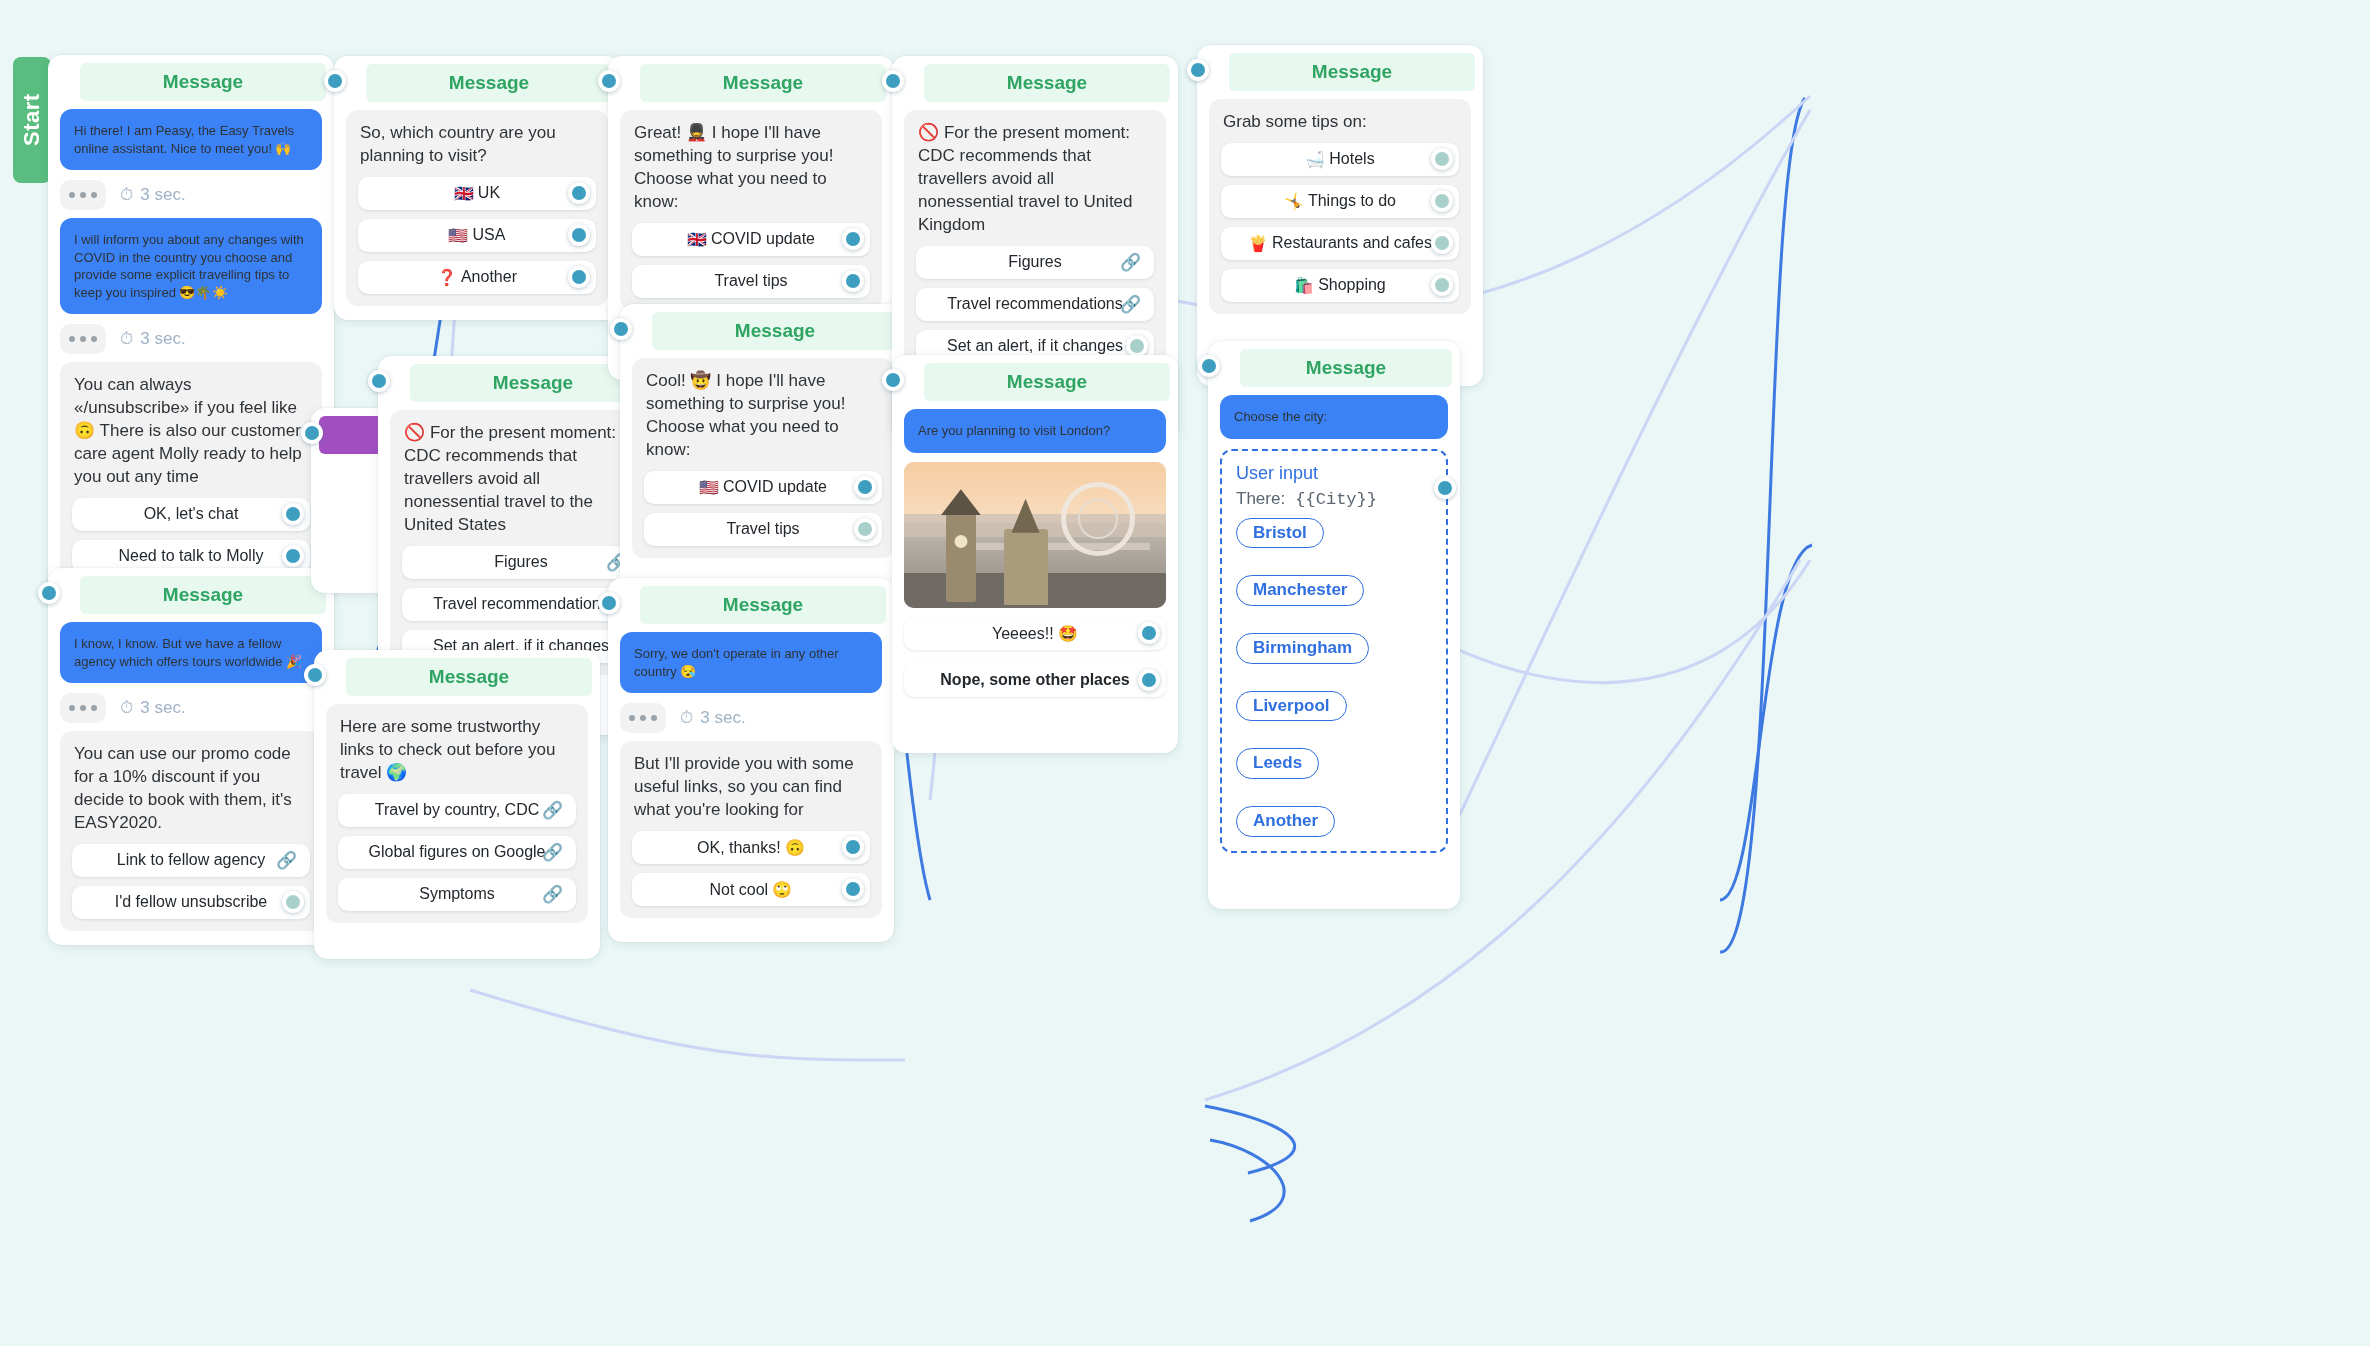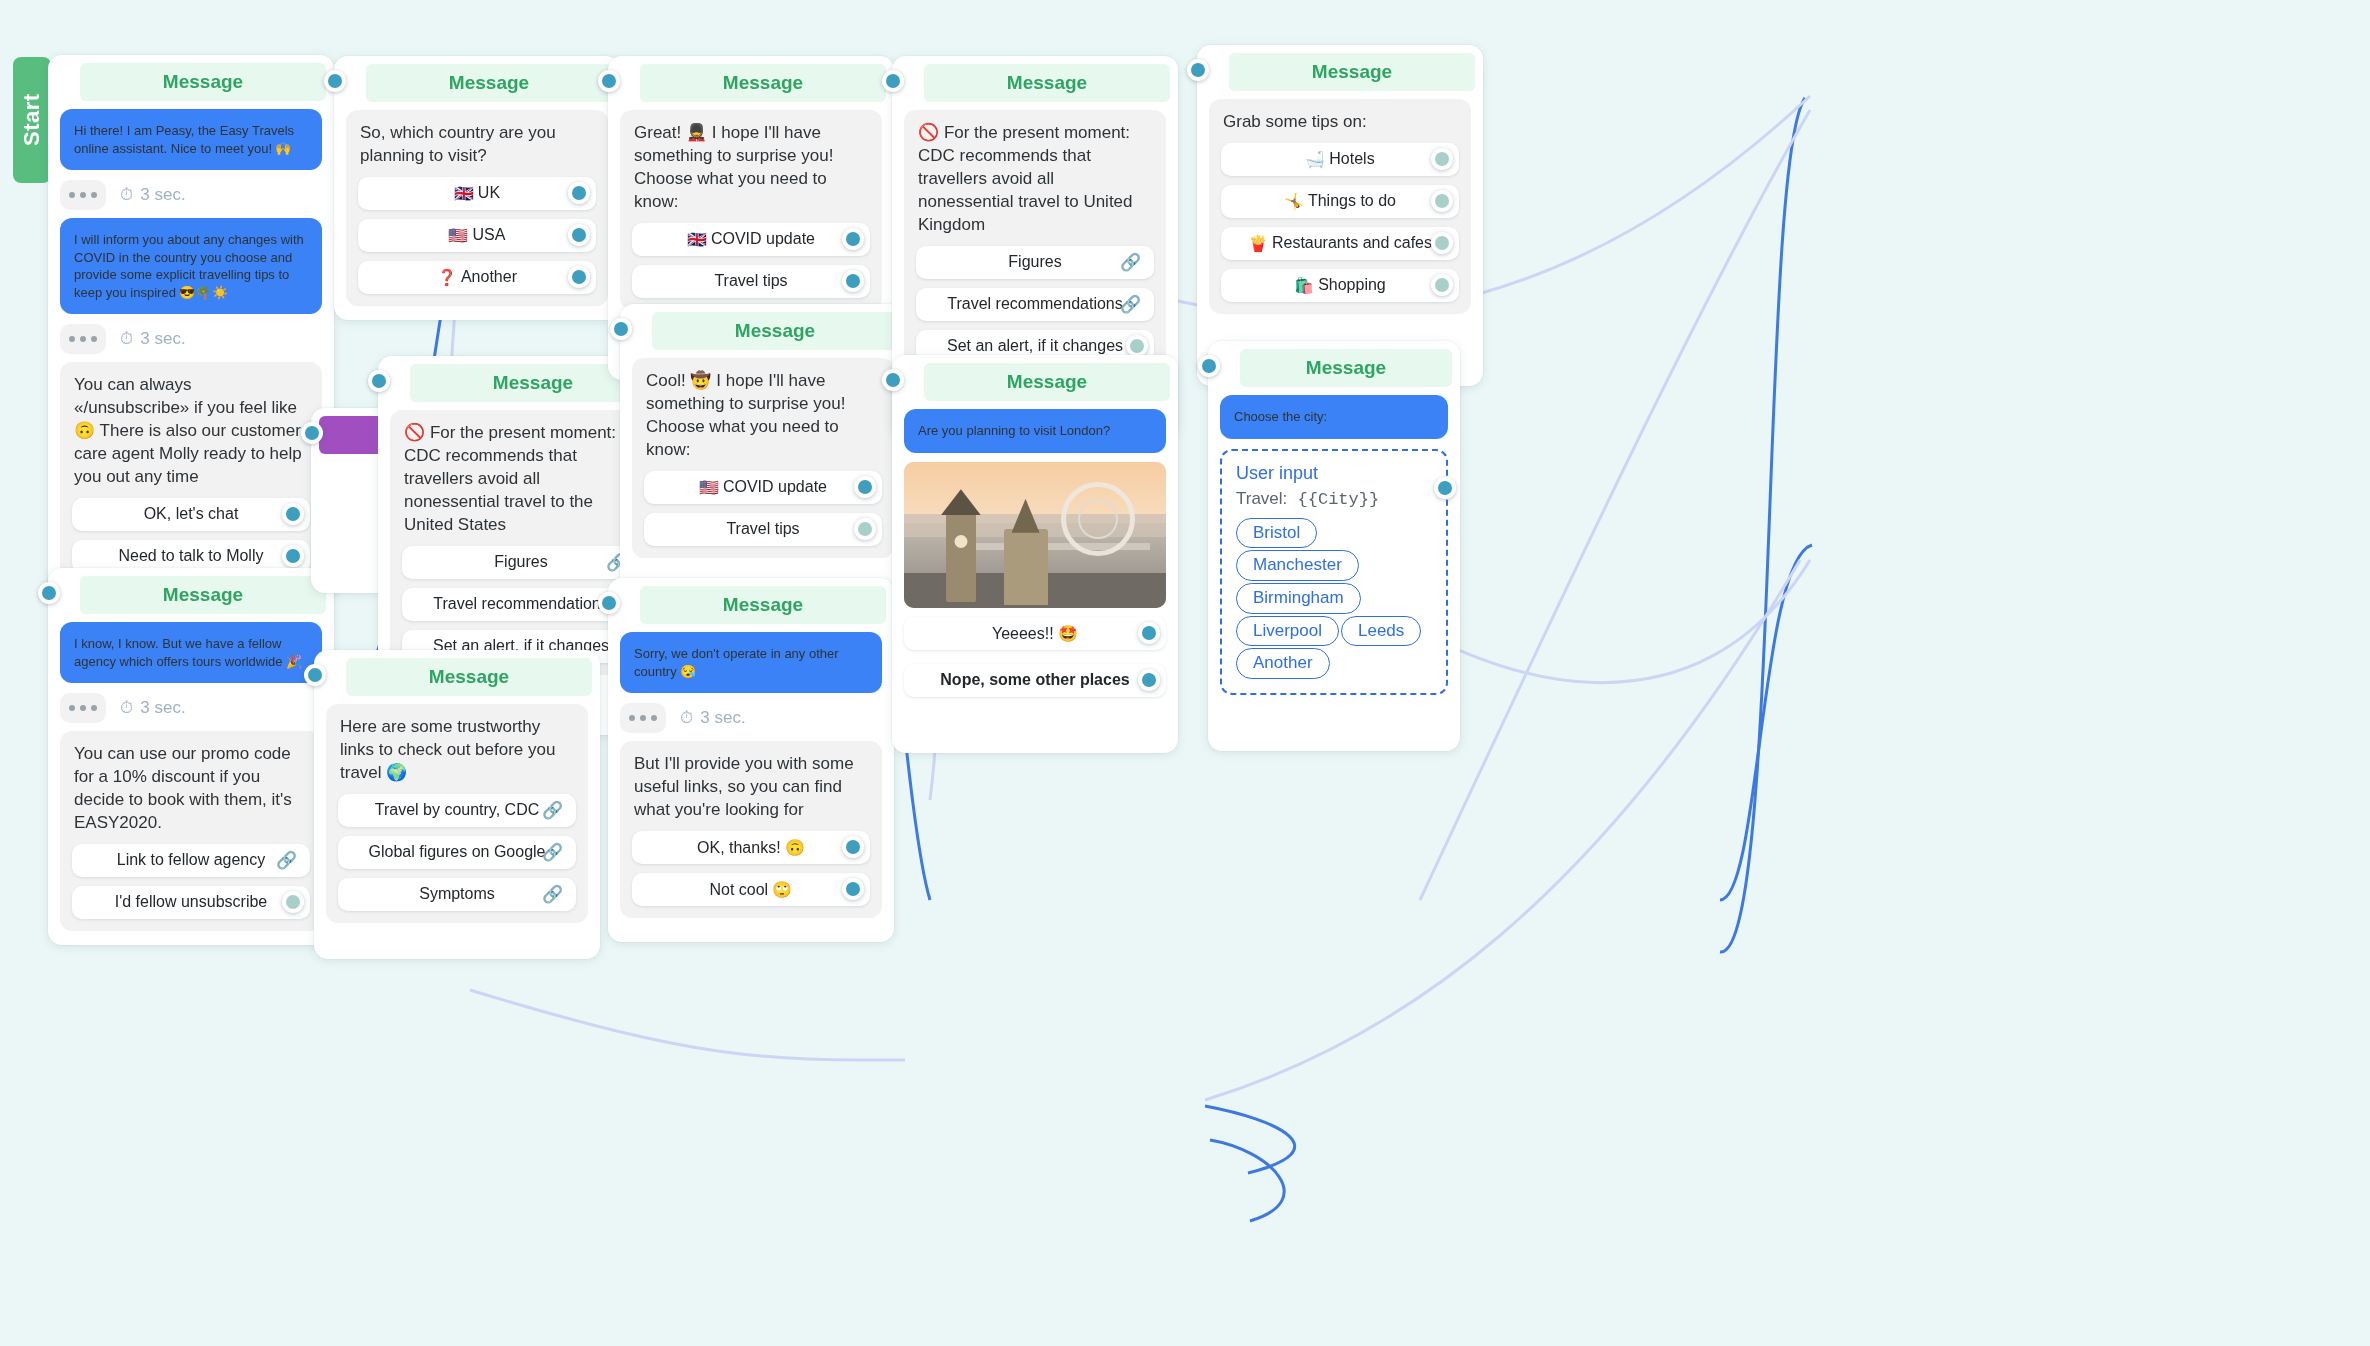--- a/index.html
+++ b/index.html
@@ -159,21 +159,21 @@
     position:relative;
     margin:10px 12px 0 12px;
     border:2px dashed #2f6fe0;
     border-radius:12px;
     padding:12px 14px 14px 14px;
     background:#ffffff;
   }
   .ui-title { color:#2f6fe0; font-size:18px; margin-bottom:5px; }
   .ui-string { color:#5a6570; font-size:17px; font-family:"Liberation Mono", monospace; margin-bottom:9px; }
   .ui-string b { font-family:"Liberation Sans", sans-serif; font-weight:normal; }
-  .chips { display:flex; flex-wrap:wrap; gap:2px; }
+  .chips { display:flex; flex-wrap:wrap; gap:27px;font-weight:bold; }
   .chip {
     border:1.5px solid #2f6fe0;
     color:#2f6fe0;
     border-radius:20px;
     padding:5px 16px;
     font-size:17px;
     background:#fff;
     line-height:1.1;
   }
   .userinput .port { right:-10px; top:26px; }
@@ -514,21 +514,21 @@
   <div class="node" style="left:1208px; top:341px; width:252px; padding-bottom:56px;">
     <span class="port head-left"></span>
     <div class="node-head head-message">
       <span>Message</span>
     </div>
     <div class="plain-bubble">Choose the city:</div>
     <div class="userinput">
       <span class="port"></span>
       <div class="ui-title">User input</div>
       <div class="ui-string">
-        <b>Travel:</b>
+        <b>There:</b>
         <span>{{City}}</span>
       </div>
       <div class="chips">
         <span class="chip">Bristol</span>
         <span class="chip">Manchester</span>
         <span class="chip">Birmingham</span>
         <span class="chip">Liverpool</span>
         <span class="chip">Leeds</span>
         <span class="chip">Another</span>
       </div>

